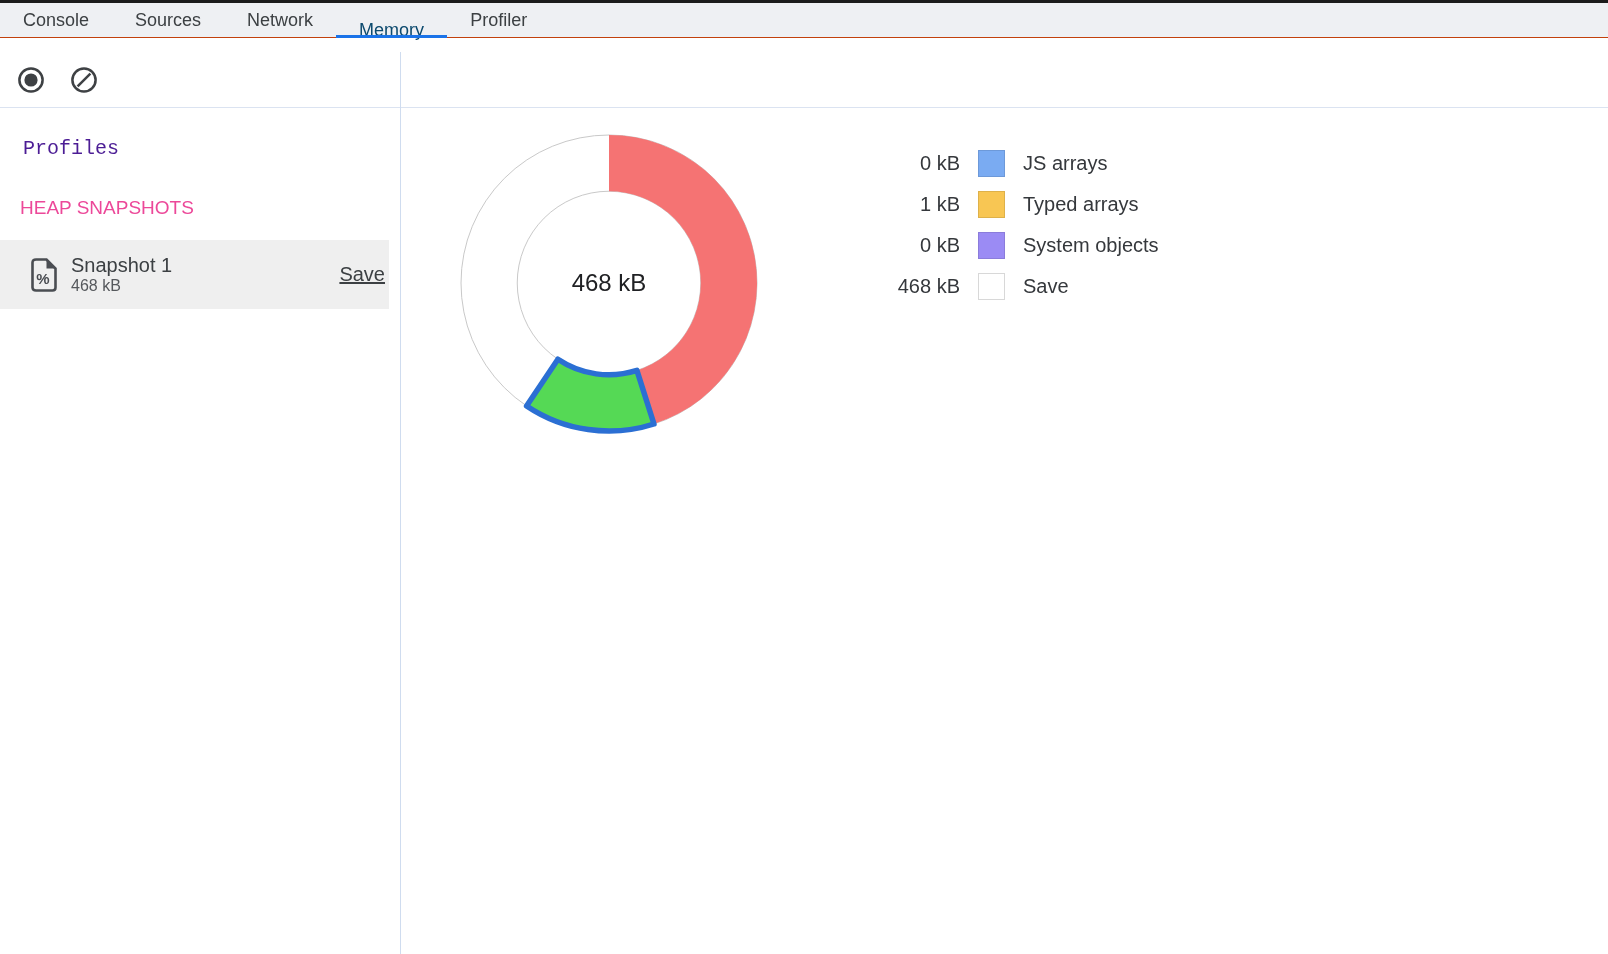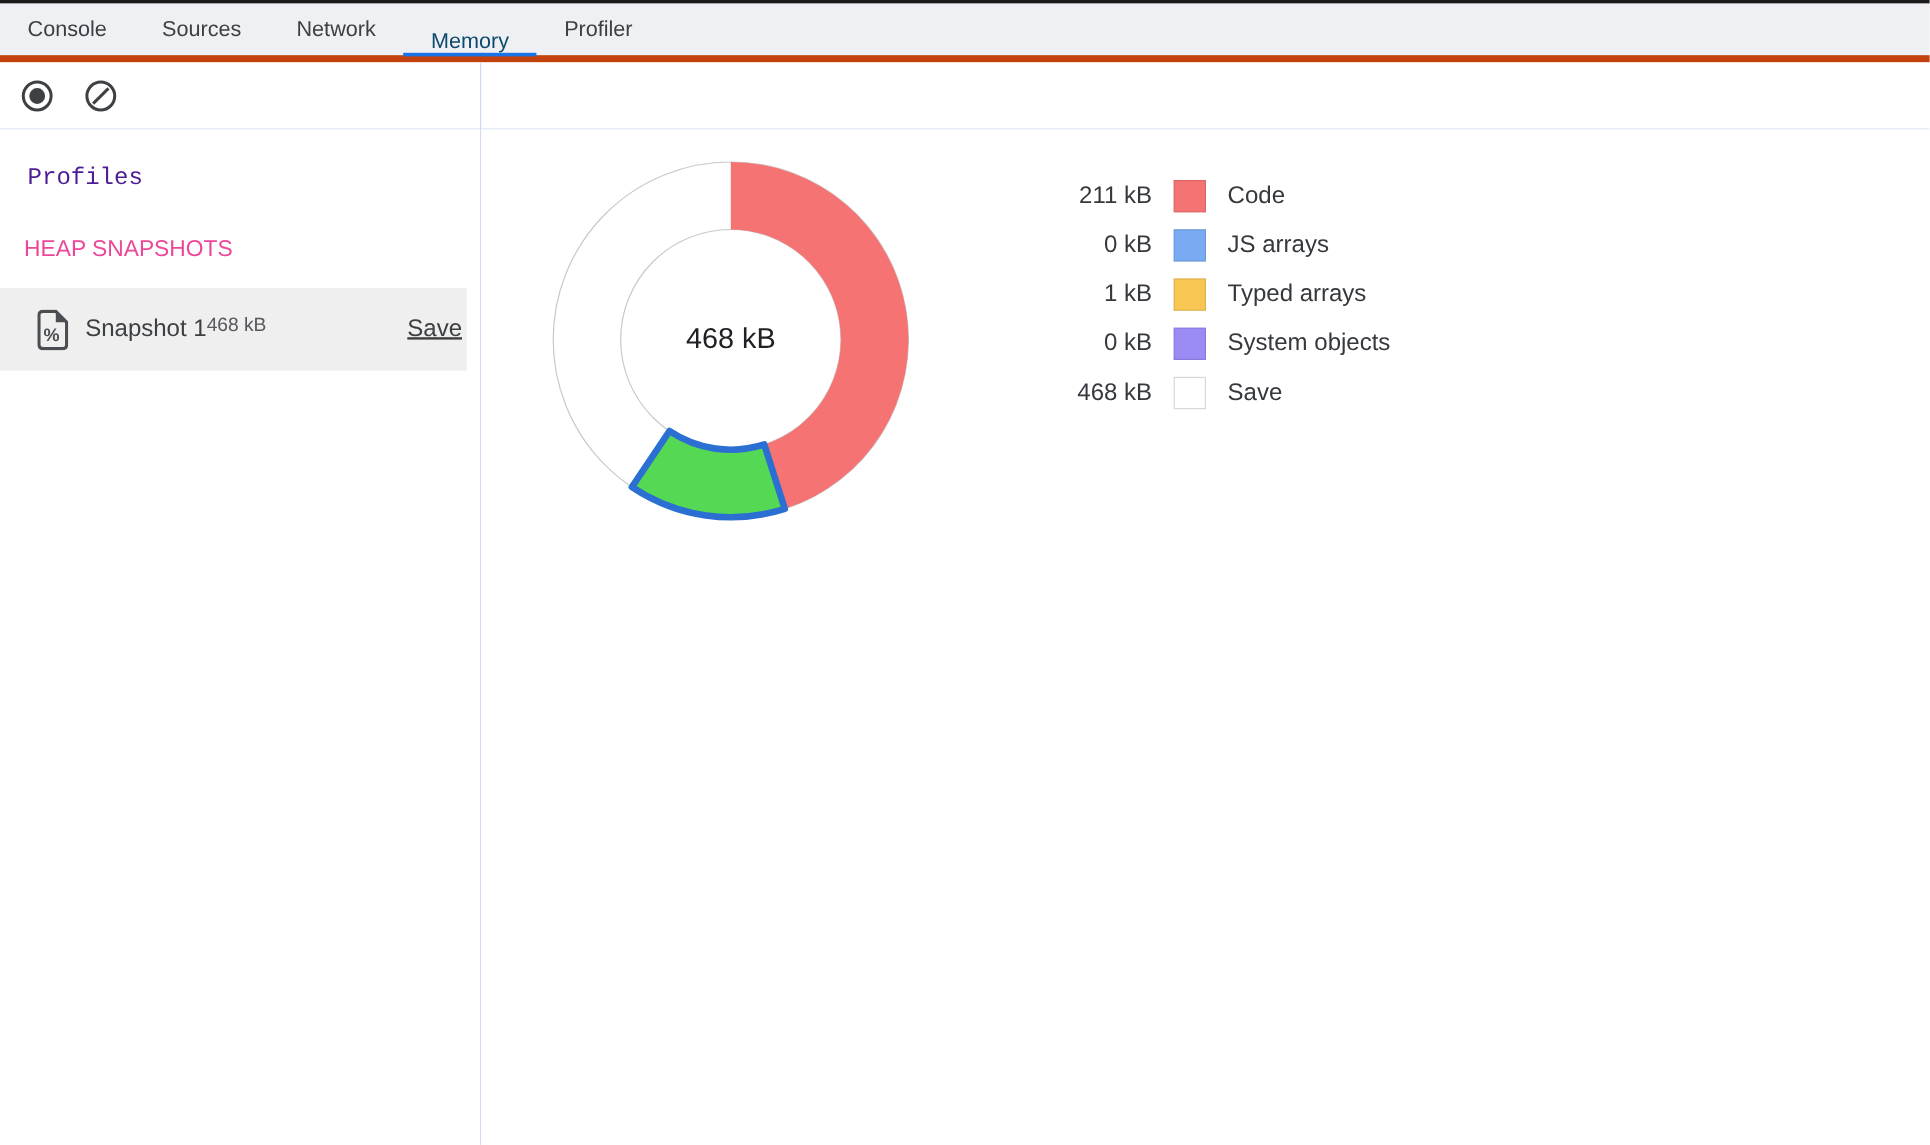--- a/index.html
+++ b/index.html
@@ -3,22 +3,22 @@
 <meta charset="utf-8">
 <style>
   * { margin:0; padding:0; box-sizing:border-box; }
   html,body { width:1608px; height:954px; background:#fff; overflow:hidden;
               font-family:"Liberation Sans", sans-serif; color:#35383c; }
 
   
   .top-strip { position:absolute; left:0; top:0; width:1608px; height:3px; background:#1b1b1b; }
 
   
-  .tabbar { position:absolute; left:0; top:3px; width:1608px; height:49px;
-            background:#eef0f3; border-bottom:6px solid #c2410c;
+  .tabbar { position:absolute; left:0; top:3px; width:1608px; height:35px;
+            background:#eef0f3; border-bottom:1px solid #c2410c;
             display:flex; align-items:stretch; }
   .tab { position:relative; display:flex; align-items:center; padding:0 23px;
          font-size:18px; color:#3c4043; cursor:default; white-space:nowrap; }
   .tab.active { color:#0c4a6e;margin-top:20px; }
   .tab.active::after { content:""; position:absolute; left:0; right:0; bottom:-1px;
                        height:3px; background:#1a73e8; }
 
   
   .toolbar { position:absolute; left:0; top:52px; width:1608px; height:56px;
              background:#fff; border-bottom:1px solid #dbe3f1; }
@@ -35,21 +35,21 @@
   .divider-v { position:absolute; left:400px; top:52px; width:1px; height:902px; background:#cfdcef; }
 
   
   .sidebar { position:absolute; left:0; top:108px; width:400px; height:846px; background:#fff; }
   .sidebar-title { margin:29px 0 0 23px; font-size:20px; color:#4c1d95;font-family:Liberation Mono, monospace; }
   .sidebar-section { margin:37px 0 0 20px; font-size:19px; color:#ec4899; }
   .snapshot-item { position:relative; margin-top:21px; width:389px; height:69px;
                    display:flex; align-items:center; padding-left:31px; cursor:pointer; }
   .snapshot-item.selected { background:#efefef; }
   .doc-icon { flex:0 0 auto; width:26px; height:34px; margin-right:14px; }
-  .snapshot-text { display:flex; flex-direction:row; }
+  .snapshot-text { display:flex; flex-direction:column; }
   .snapshot-title { font-size:20px; line-height:23px; color:#3c4043; }
   .snapshot-sub { font-size:16px; line-height:18px; color:#55585c; }
   .save-link { margin-left:auto; margin-right:4px; font-size:20px; color:#3c4043;
                text-decoration:underline; cursor:pointer; }
 
   
   .content { position:absolute; left:401px; top:108px; width:1207px; height:846px; background:#fff; }
   #donut { position:absolute; left:48px; top:15px; }   
   .center-label { position:absolute; left:48px; top:160px; width:320px; height:30px;
                   text-align:center; font-size:24px; line-height:30px; color:#202124; }
@@ -115,25 +115,20 @@
   <svg id="donut" width="320" height="320" viewBox="0 0 320 320">
       <circle cx="160" cy="160" r="148" fill="none" stroke="#c9c9c9" stroke-width="1"></circle>
       <circle cx="160" cy="160" r="91.76" fill="none" stroke="#c9c9c9" stroke-width="1"></circle>
       <path d="M160.00 12.00 A148 148 0 0 1 204.98 301.00 L187.89 247.42 A91.76 91.76 0 0 0 160.00 68.24 Z" fill="#f57373"></path>
       <path d="M77.57 282.92 A148 148 0 0 1 75.93 281.80 L107.87 235.52 A91.76 91.76 0 0 0 108.89 236.21 Z" fill="#f8c653"></path>
       <path d="M204.98 301.00 A148 148 0 0 1 77.57 282.92 L108.89 236.21 A91.76 91.76 0 0 0 187.89 247.42 Z" fill="#55d955" stroke="#2b6fd3" stroke-width="5.5" stroke-linejoin="round"></path>
     </svg>
   <div class="center-label">468 kB</div>
   <div class="legend" id="legend">
       <div class="legend-row">
-    <span class="legend-value">211 kB</span>
-    <span class="legend-swatch" style="background: rgb(245, 115, 115);"></span>
-    <span class="legend-name">Code</span>
-  </div>
-      <div class="legend-row">
     <span class="legend-value">0 kB</span>
     <span class="legend-swatch" style="background: rgb(122, 171, 242);"></span>
     <span class="legend-name">JS arrays</span>
   </div>
       <div class="legend-row">
     <span class="legend-value">1 kB</span>
     <span class="legend-swatch" style="background: rgb(248, 198, 83);"></span>
     <span class="legend-name">Typed arrays</span>
   </div>
       <div class="legend-row">

